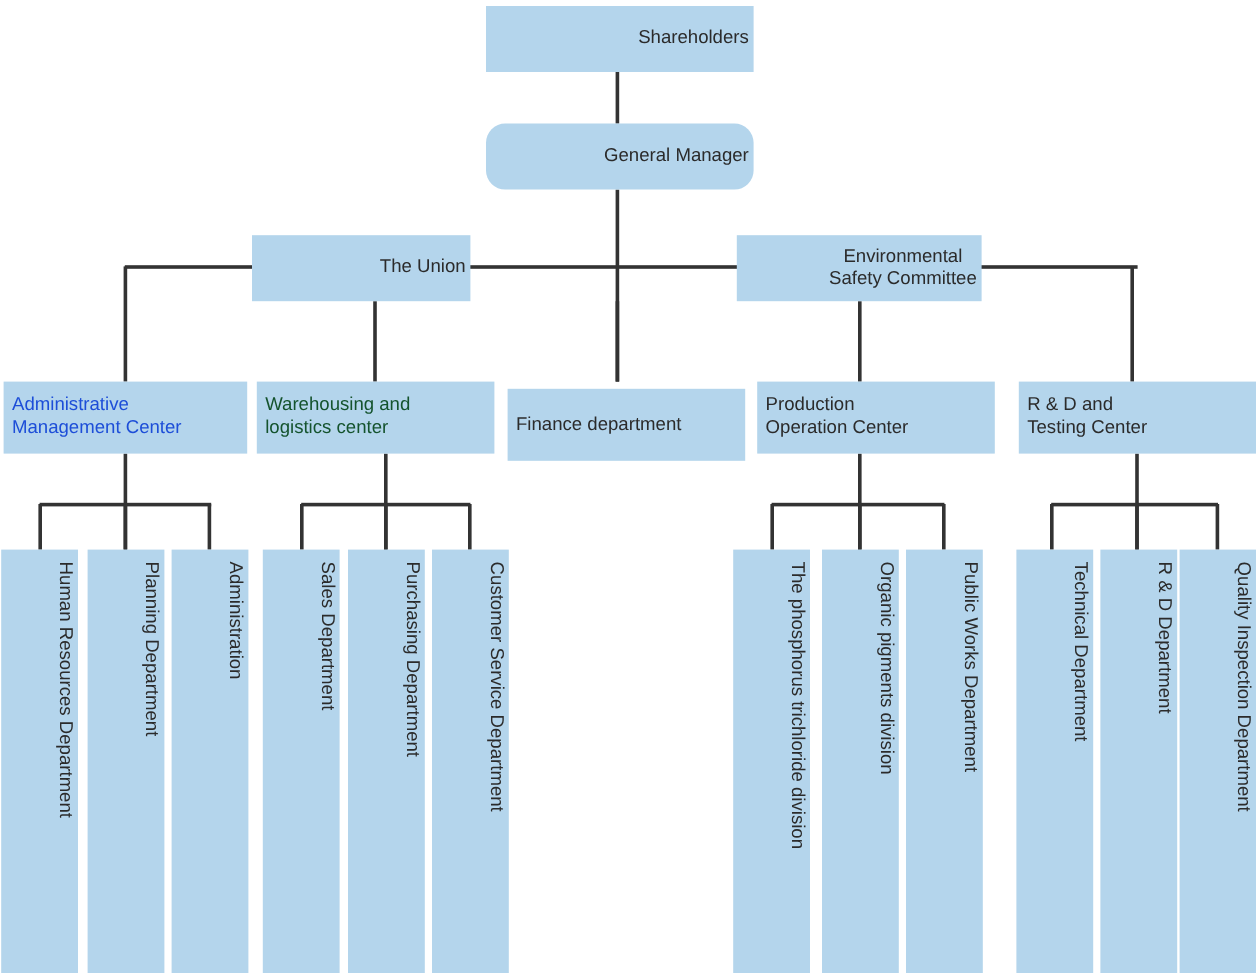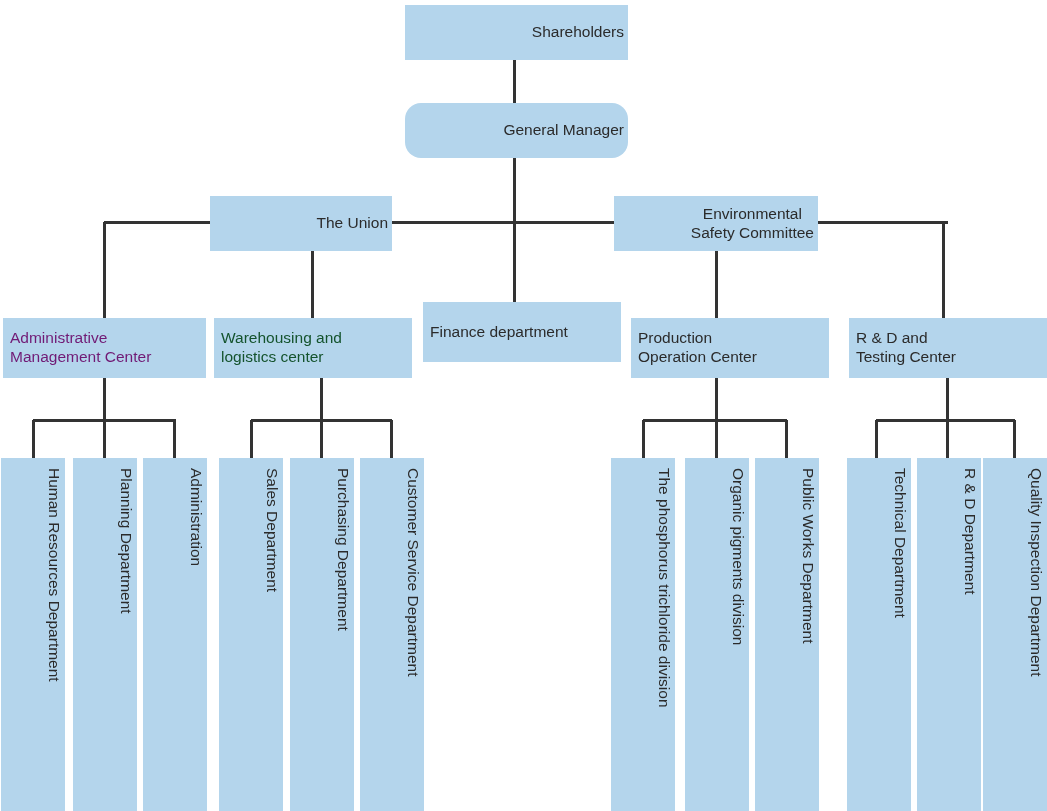--- a/index.html
+++ b/index.html
@@ -83,25 +83,25 @@
     <div class="connector" style="background: rgb(51, 51, 51); left: 946px; top: 378px; width: 3px; height: 80px;"></div>
     <div class="connector" style="background: rgb(51, 51, 51); left: 876px; top: 419px; width: 139px; height: 3px;"></div>
     <div class="connector" style="background: rgb(51, 51, 51); left: 875px; top: 420px; width: 3px; height: 38px;"></div>
     <div class="connector" style="background: rgb(51, 51, 51); left: 946px; top: 420px; width: 3px; height: 38px;"></div>
     <div class="connector" style="background: rgb(51, 51, 51); left: 1013px; top: 420px; width: 3px; height: 38px;"></div>
     <div class="node" style="left: 405px; top: 5px; width: 223px; height: 55px; background: rgb(180, 213, 236); color: rgb(43, 43, 43);"><span class="node-label">Shareholders</span></div>
     <div class="node" style="left: 405px; top: 103px; width: 223px; height: 55px; background: rgb(180, 213, 236); color: rgb(43, 43, 43); border-radius: 16px;"><span class="node-label">General Manager</span></div>
     <div class="node" style="left: 210px; top: 196px; width: 182px; height: 55px; background: rgb(180, 213, 236); color: rgb(43, 43, 43);"><span class="node-label">The Union</span></div>
     <div class="node" style="left: 614px; top: 196px; width: 204px; height: 55px; background: rgb(180, 213, 236); color: rgb(43, 43, 43);"><span class="node-label">Environmental
 Safety Committee</span></div>
-    <div class="node left-align" style="left: 3px; top: 318px; width: 203px; height: 60px; background: rgb(180, 213, 236); color: #701a75;"><span class="node-label">Administrative
+    <div class="node left-align" style="left: 3px; top: 318px; width: 203px; height: 60px; background: rgb(180, 213, 236); color: #1d4ed8;"><span class="node-label">Administrative
 Management Center</span></div>
     <div class="node left-align" style="left: 214px; top: 318px; width: 198px; height: 60px; background: rgb(180, 213, 236); color: #14532d;"><span class="node-label">Warehousing and
 logistics center</span></div>
-    <div class="node left-align" style="left: 423px; top: 302px; width: 198px; height: 60px; background: rgb(180, 213, 236); color: rgb(43, 43, 43);"><span class="node-label">Finance department</span></div>
+    <div class="node left-align" style="left: 423px; top: 324px; width: 198px; height: 60px; background: rgb(180, 213, 236); color: rgb(43, 43, 43);"><span class="node-label">Finance department</span></div>
     <div class="node left-align" style="left: 631px; top: 318px; width: 198px; height: 60px; background: rgb(180, 213, 236); color: rgb(43, 43, 43);"><span class="node-label">Production
 Operation Center</span></div>
     <div class="node left-align" style="left: 849px; top: 318px; width: 232px; height: 60px; background: rgb(180, 213, 236); color: rgb(43, 43, 43);"><span class="node-label">R &amp; D and
 Testing Center</span></div>
     <div class="node vert" style="left: 1px; top: 458px; width: 64px; height: 353px; background: rgb(180, 213, 236); color: rgb(43, 43, 43);"><span class="node-label">Human Resources Department</span></div>
     <div class="node vert" style="left: 73px; top: 458px; width: 64px; height: 353px; background: rgb(180, 213, 236); color: rgb(43, 43, 43);"><span class="node-label">Planning Department</span></div>
     <div class="node vert" style="left: 143px; top: 458px; width: 64px; height: 353px; background: rgb(180, 213, 236); color: rgb(43, 43, 43);"><span class="node-label">Administration</span></div>
     <div class="node vert" style="left: 219px; top: 458px; width: 64px; height: 353px; background: rgb(180, 213, 236); color: rgb(43, 43, 43);"><span class="node-label">Sales Department</span></div>
     <div class="node vert" style="left: 290px; top: 458px; width: 64px; height: 353px; background: rgb(180, 213, 236); color: rgb(43, 43, 43);"><span class="node-label">Purchasing Department</span></div>
     <div class="node vert" style="left: 360px; top: 458px; width: 64px; height: 353px; background: rgb(180, 213, 236); color: rgb(43, 43, 43);"><span class="node-label">Customer Service Department</span></div>

